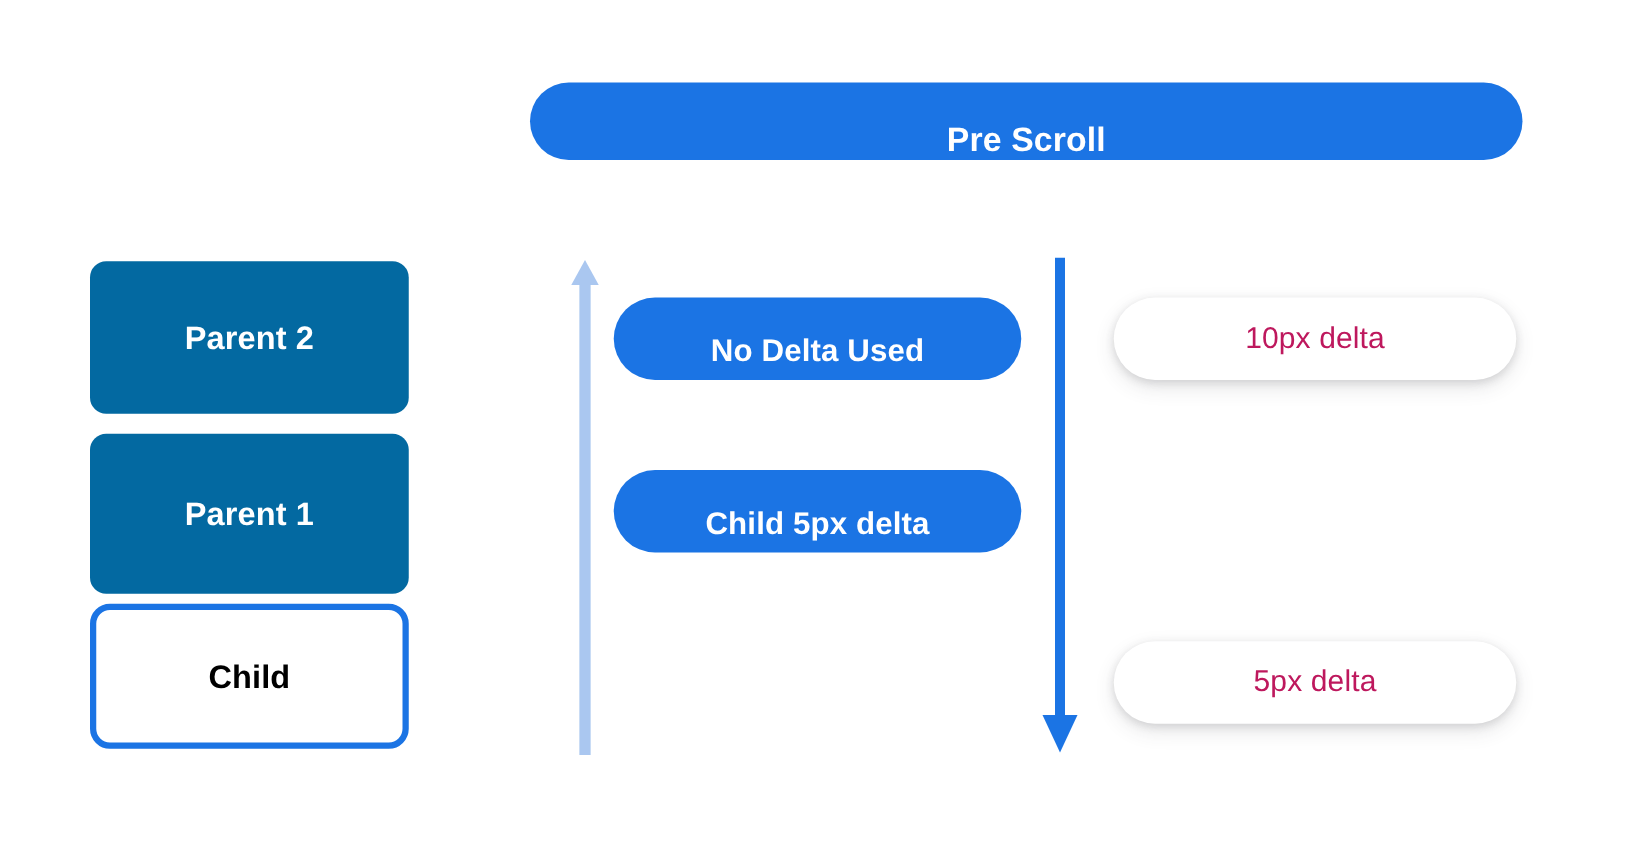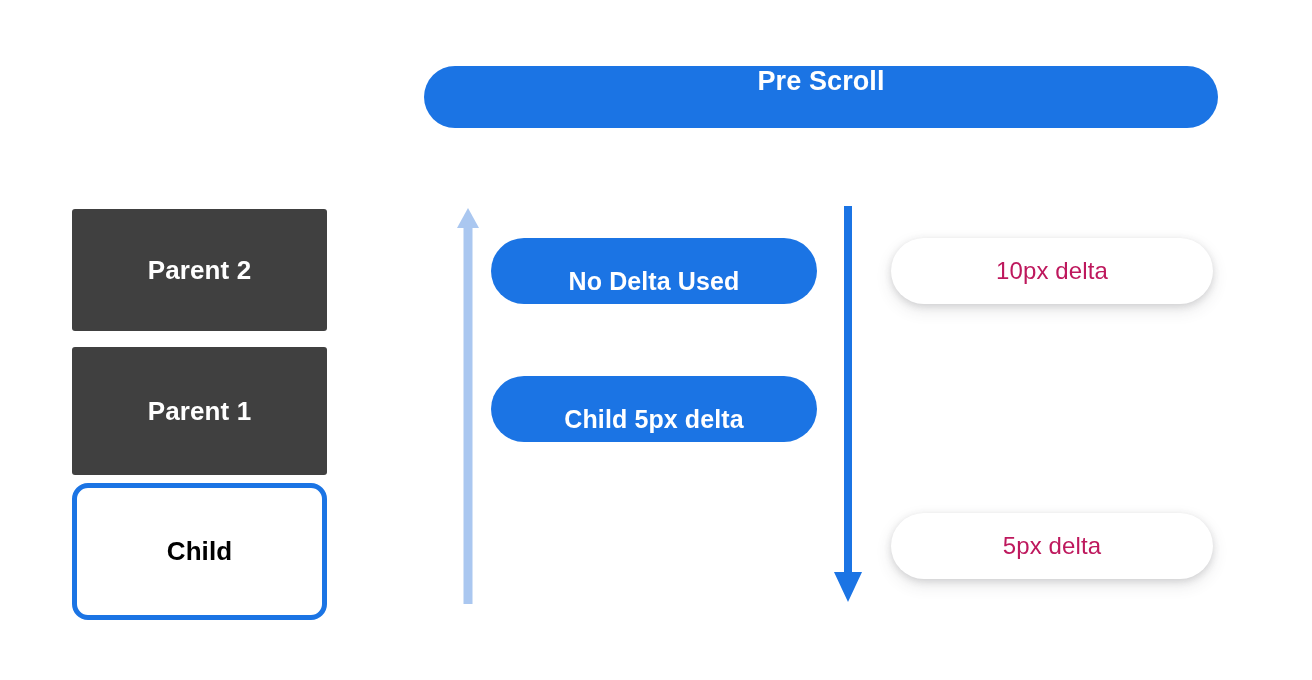--- a/index.html
+++ b/index.html
@@ -23,21 +23,21 @@
   
   .header-bar {
     position: absolute;
     left: 424px;
     top: 66px;
     width: 794px;
     height: 62px;
     background: #1b74e4;
     border-radius: 31px;
     display: flex;
-    align-items: flex-start;
+    align-items: flex-end;
     justify-content: center;
   }
   .header-bar .label {
     color: #ffffff;
     font-size: 27px;
     font-weight: bold;
     letter-spacing: 0.1px;
   }
 
   
@@ -49,34 +49,34 @@
     align-items: center;
     justify-content: center;
     box-sizing: border-box;
   }
   .node-box .label {
     font-size: 26px;
     font-weight: bold;
     letter-spacing: 0.1px;
   }
   .node-filled {
-    background: #404040;
-    border-radius: 3px;
+    background: #0369a1;
+    border-radius: 13px;
   }
   .node-filled .label { color: #ffffff; }
   .node-outlined {
     background: #ffffff;
     border: 5px solid #1b74e4;
     border-radius: 16px;
   }
   .node-outlined .label { color: #000000; }
 
   #node-parent2 { top: 209px; height: 122px; }
   #node-parent1 { top: 347px; height: 128px; }
-  #node-child   { top: 483px; height: 137px; }
+  #node-child   { top: 483px; height: 116px; }
 
   
   .arrow-svg {
     position: absolute;
     top: 206px;
     width: 40px;
     height: 400px;
   }
   #arrow-up   { left: 448px; }
   #arrow-down { left: 828px; }

